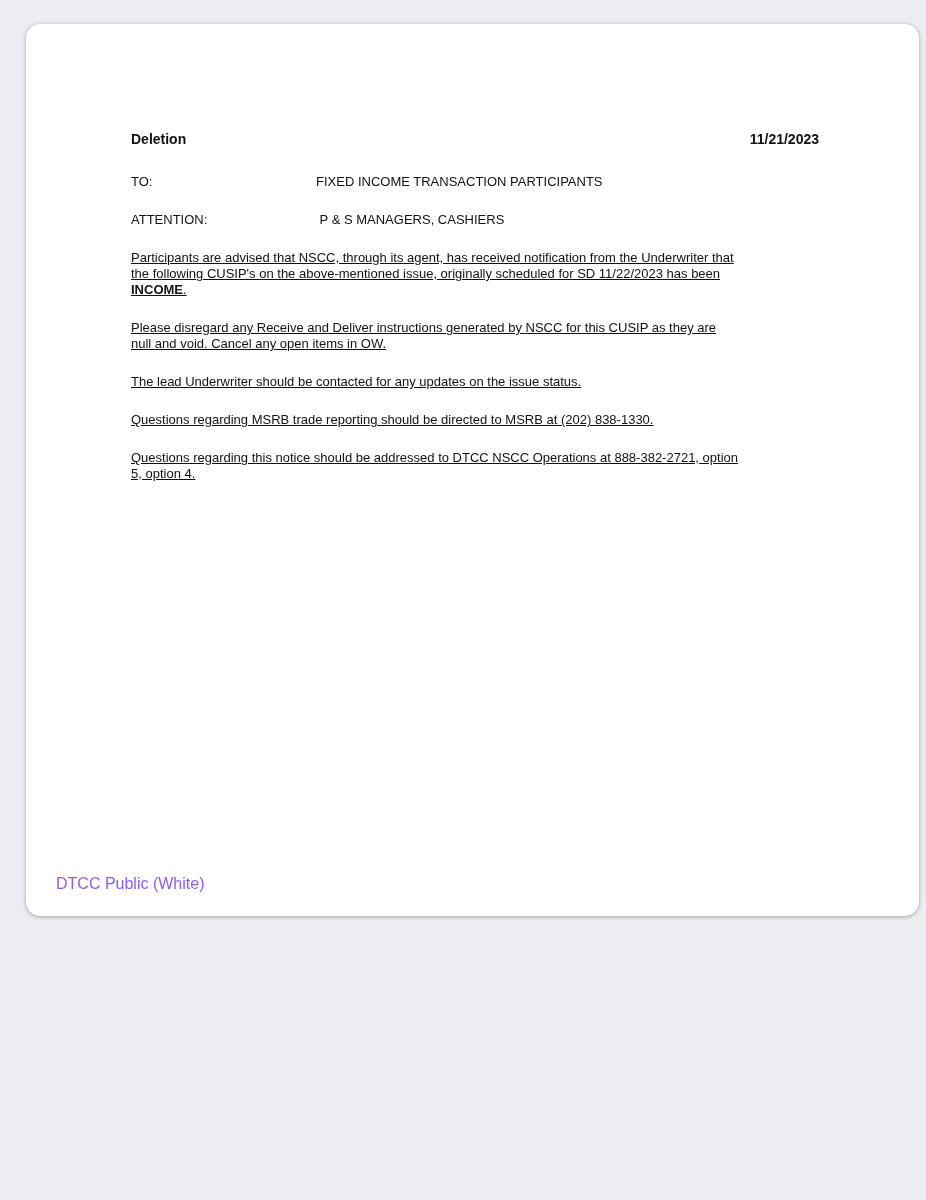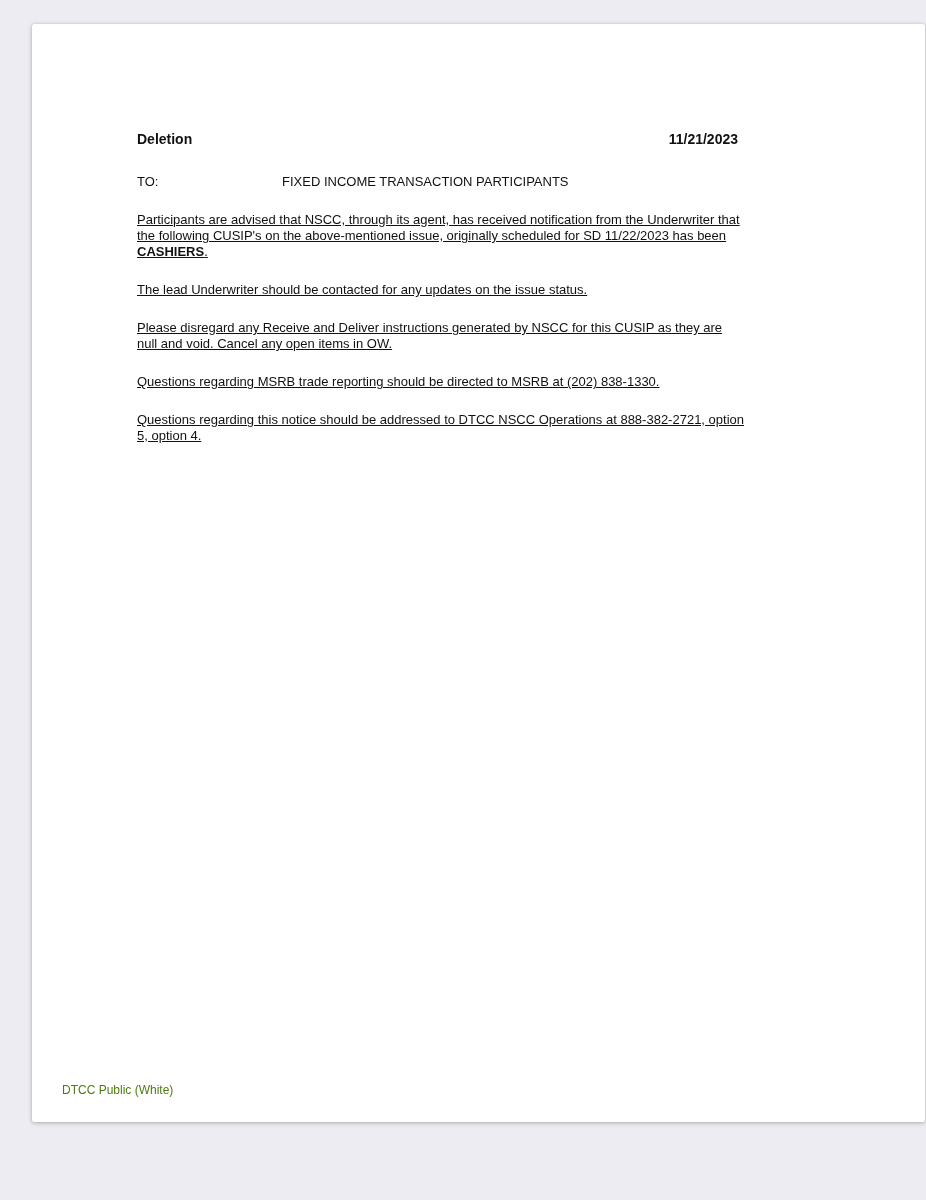--- a/index.html
+++ b/index.html
@@ -5,88 +5,92 @@
   * { margin: 0; padding: 0; box-sizing: border-box; }
   html, body {
     width: 926px; height: 1200px;
     background: #ececf2;
     font-family: "Liberation Sans", sans-serif;
     position: relative;
     overflow: hidden;
   }
   .paper {
     position: absolute;
-    left: 32px; top: 24px;
-    width: 893px; height: 1098px;
+    left: 26px; top: 24px;
+    width: 893px; height: 892px;
     background: #ffffff;
-    border-radius: 2px;
+    border-radius: 14px;
     box-shadow: 0 1px 4px rgba(0,0,0,0.28), 0 0 1px rgba(0,0,0,0.18);
   }
   .content {
     position: absolute;
     left: 105px; top: 107px;
     width: 688px;
     font-size: 13px;
     line-height: 16px;
     color: #111111;
   }
   .doc-header {
     display: flex;
     justify-content: space-between;
     align-items: baseline;
     font-size: 14px;
     font-weight: bold;
     line-height: 17px;
     margin-bottom: 26px;
   }
-  .doc-date { margin-right: 87px; }
-  .meta-row { display: flex; margin-bottom: 22px; }
+  .doc-date { }
+  .meta-row { display: flex; margin-bottom: 22px; gap: 40px; }
   .meta-label { width: 145px; flex-shrink: 0; }
   .meta-value { white-space: pre; }
   .para {
     white-space: pre-line;
     margin-bottom: 22px;
     text-decoration: underline;
   }
   .bold { font-weight: bold; }
   .footer-note {
     position: absolute;
     left: 30px; bottom: 24px;
-    font-size: 12px;
+    font-size: 16px;
     line-height: 16px;
-    color: #4d7c0f;
+    color: #8b5cf6;
   }
 </style>
 </head>
 <body>
 
 <div class="paper">
   <div class="content">
 
     <div class="doc-header">
       <span>Deletion</span>
       <span class="doc-date">11/21/2023</span>
     </div>
 
     <div class="meta-row">
       <span class="meta-label">TO:</span>
       <span class="meta-value">FIXED INCOME TRANSACTION PARTICIPANTS</span>
     </div>
 
+    <div class="meta-row">
+      <span class="meta-label">ATTENTION:</span>
+      <span class="meta-value"> P &amp; S MANAGERS, CASHIERS</span>
+    </div>
 
 
     <p class="para"><span>Participants are advised that NSCC, through its agent, has received notification from the Underwriter that
 the following CUSIP's on the above-mentioned issue, originally scheduled for SD 11/22/2023 has been
-</span><span class="bold">CASHIERS</span><span>.</span></p>
+</span><span class="bold">INCOME</span><span>.</span></p>
 
-
-    <p class="para">The lead Underwriter should be contacted for any updates on the issue status.</p>
 
     <p class="para">Please disregard any Receive and Deliver instructions generated by NSCC for this CUSIP as they are
 null and void. Cancel any open items in OW.</p>
+
+    <p class="para">The lead Underwriter should be contacted for any updates on the issue status.</p>
 
     <p class="para">Questions regarding MSRB trade reporting should be directed to MSRB at (202) 838-1330.</p>
 
     <p class="para">Questions regarding this notice should be addressed to DTCC NSCC Operations at 888-382-2721, option
 5, option 4.</p>
 
   </div>
 
   <div class="footer-note">DTCC Public (White)</div>
 </div>

